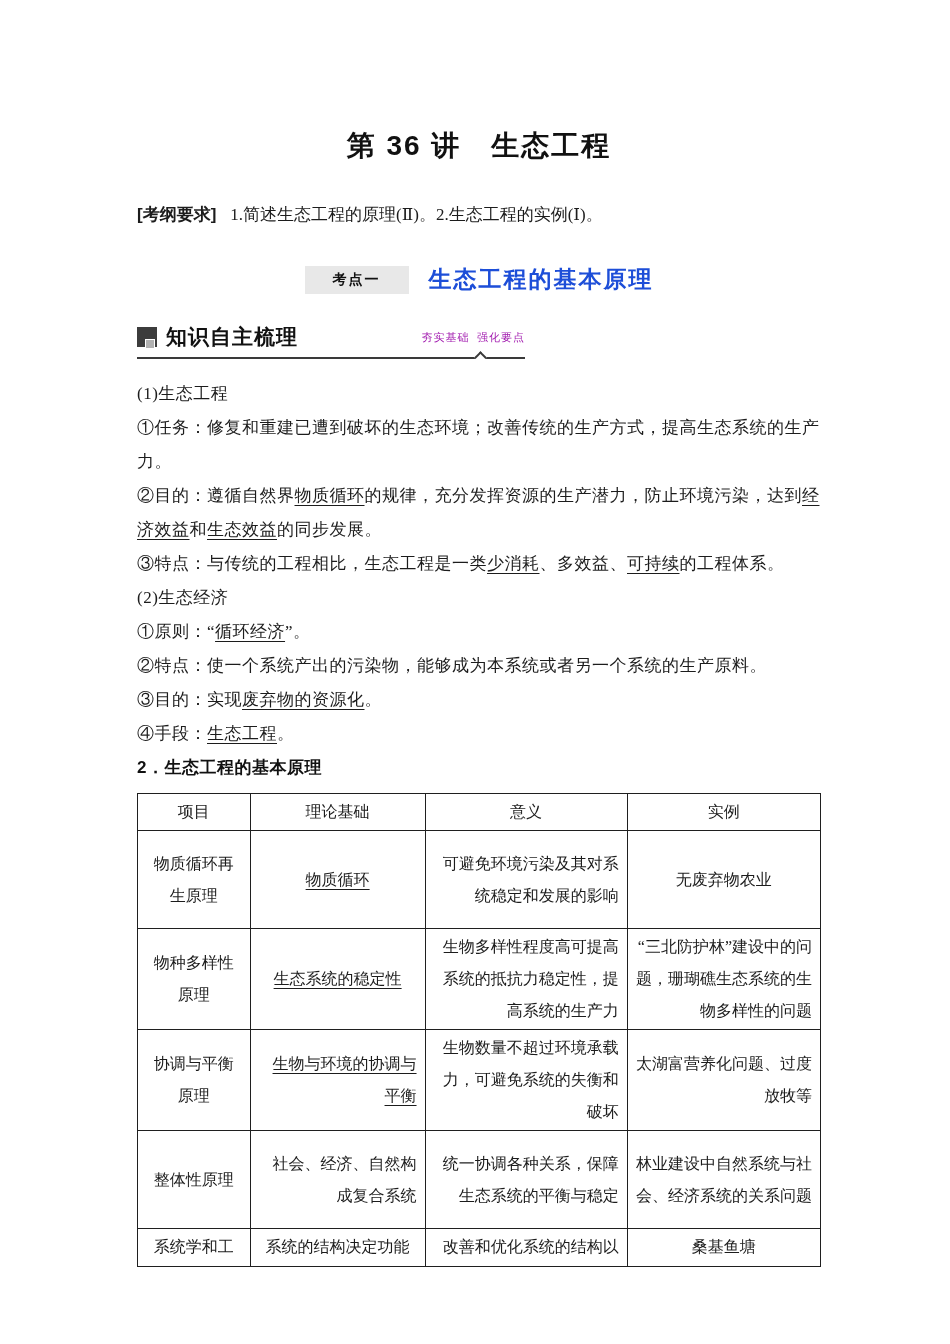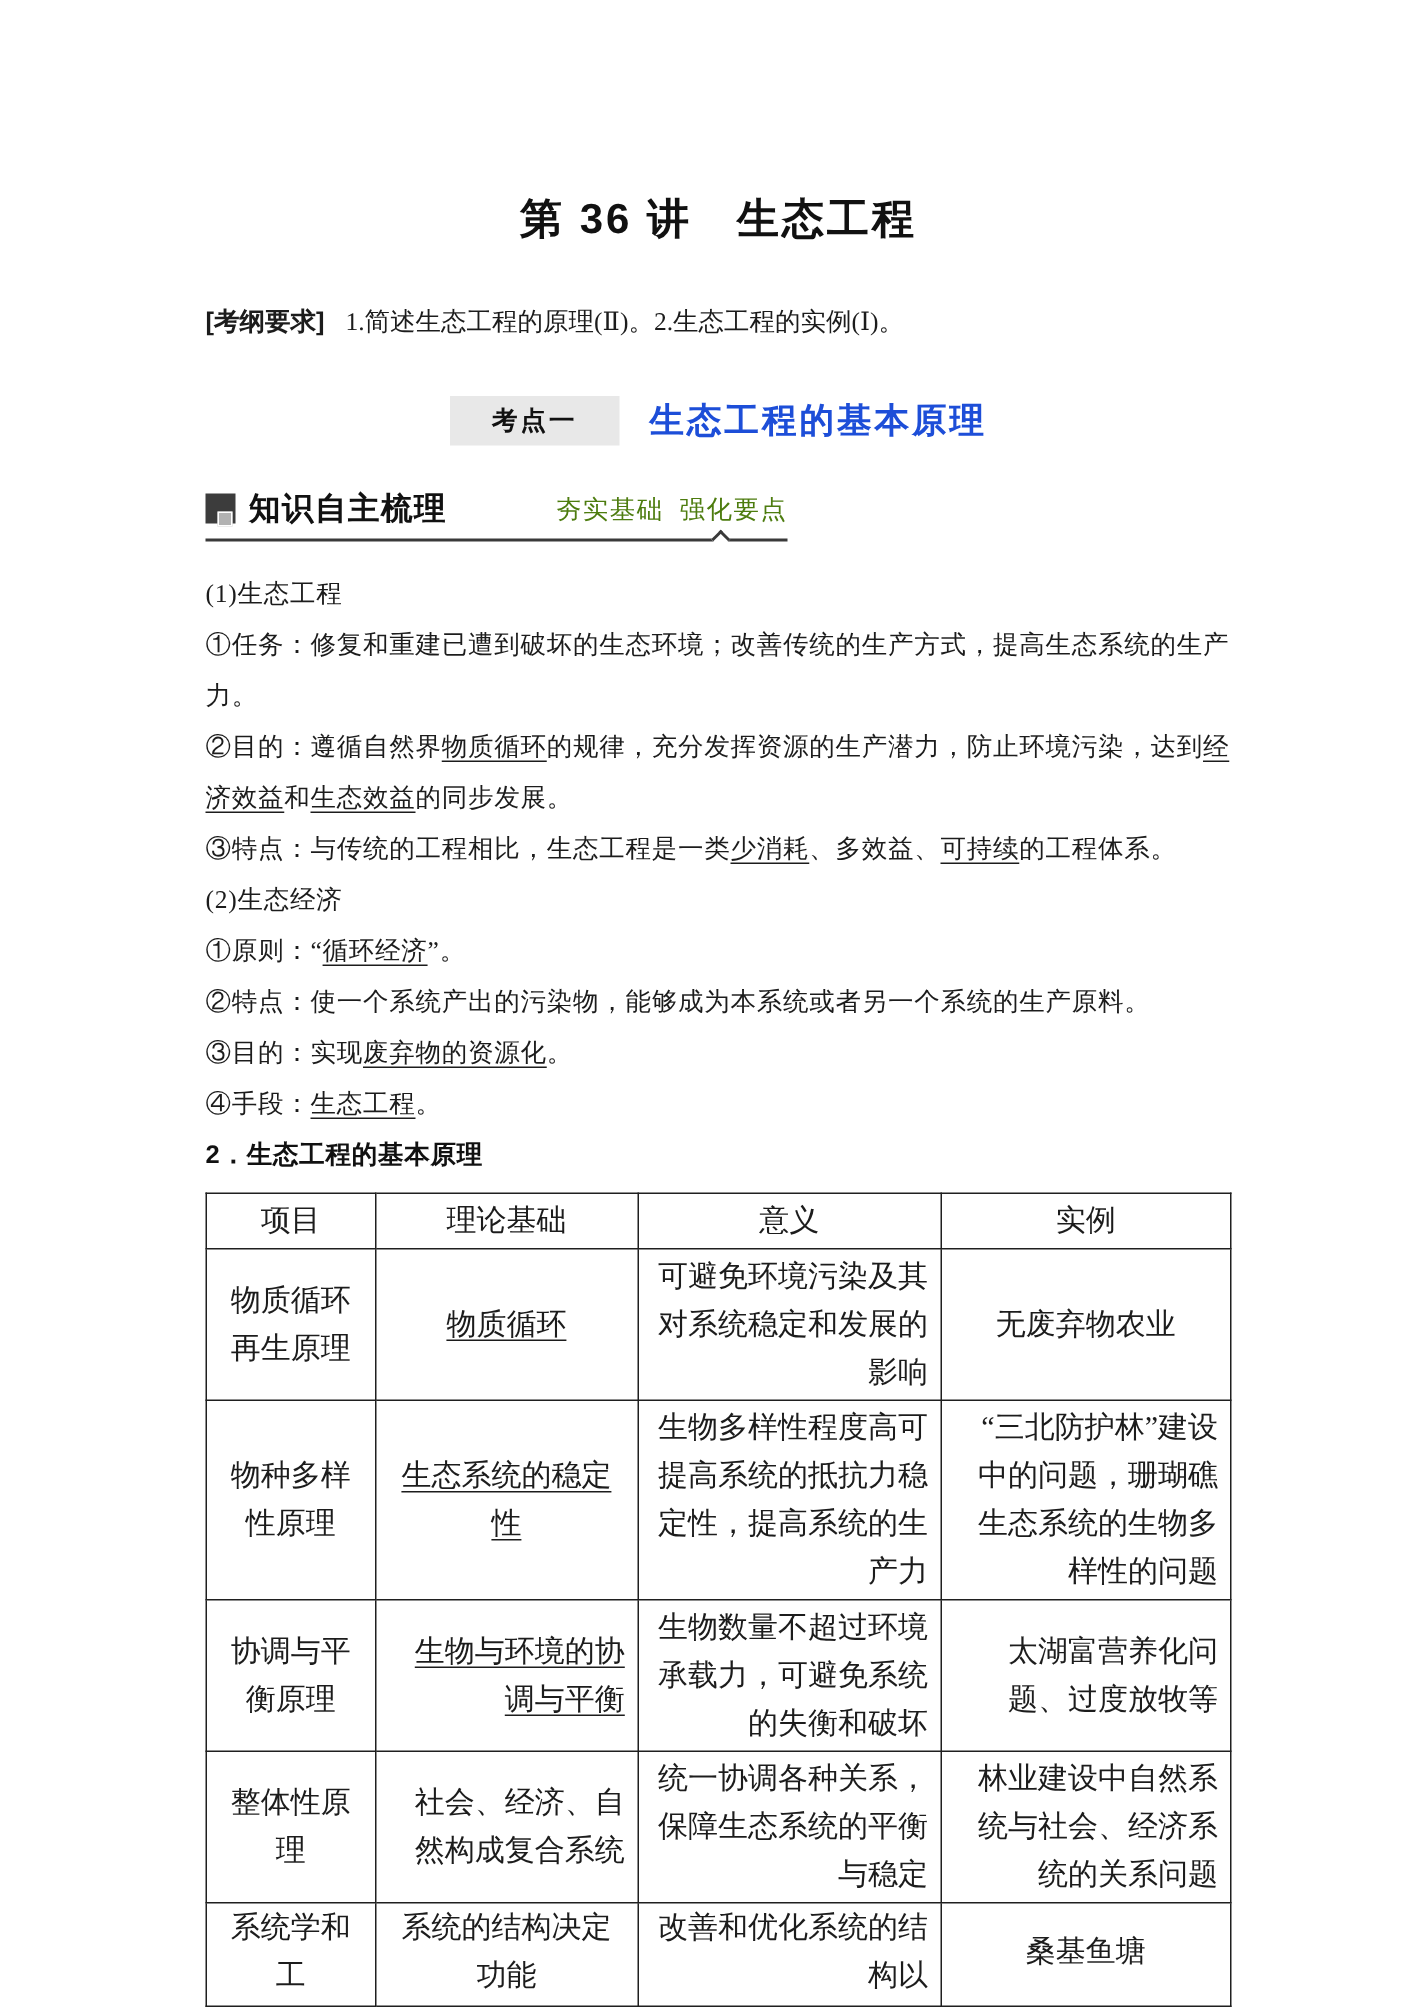--- a/index.html
+++ b/index.html
@@ -36,21 +36,21 @@
   .kaodian {
     margin-top: 36px;
     display: flex; align-items: center; justify-content: center;
     gap: 20px;
     font-family: "Liberation Sans", "DejaVu Sans", sans-serif;
   }
   .kd-badge {
     display: inline-block;
     background: #e8e8e8;
     padding: 5px 28px;
-    font-size: 17px; font-weight: bold; letter-spacing: 2px;
+    font-size: 14px; font-weight: bold; letter-spacing: 2px;
     color: #111;
   }
   .kd-title { font-size: 23px; font-weight: bold; letter-spacing: 2px; color: #1d4ed8; }
 
   
   .ksec {
     margin-top: 28px;
     width: 388px;
     display: flex; align-items: center;
   }
@@ -68,21 +68,21 @@
     background: #b2b2b2;
     border: 1px solid #ffffff;
   }
   .k-title {
     margin-left: 9px;
     font-family: "Liberation Sans", "DejaVu Sans", sans-serif;
     font-weight: bold; font-size: 21px; letter-spacing: 1px; color: #111;
   }
   .k-sub {
     margin-left: auto;
-    font-size: 17px; color: #4d7c0f; letter-spacing: 1px;
+    font-size: 11px; color: #a21caf; letter-spacing: 1px;
     white-space: pre;
   }
   .rule {
     position: relative;
     margin-top: 6px;
     width: 388px; height: 2px;
     background: #3a3a3a;
   }
   .notch {
     position: absolute;
@@ -112,21 +112,21 @@
     text-underline-offset: 4px;
     text-decoration-thickness: 1px;
   }
 
   
   .ptable {
     margin-top: 8px;
     width: 684px;
     border-collapse: collapse;
     table-layout: fixed;
-    font-size: 20px;
+    font-size: 16px;
   }
   .ptable th, .ptable td {
     border: 1px solid #1f1f1f;
     font-weight: normal;
     line-height: 32px;
     padding: 2px 8px;
     vertical-align: middle;
     word-break: break-all;
   }
   .ptable thead tr { height: 34px; }

